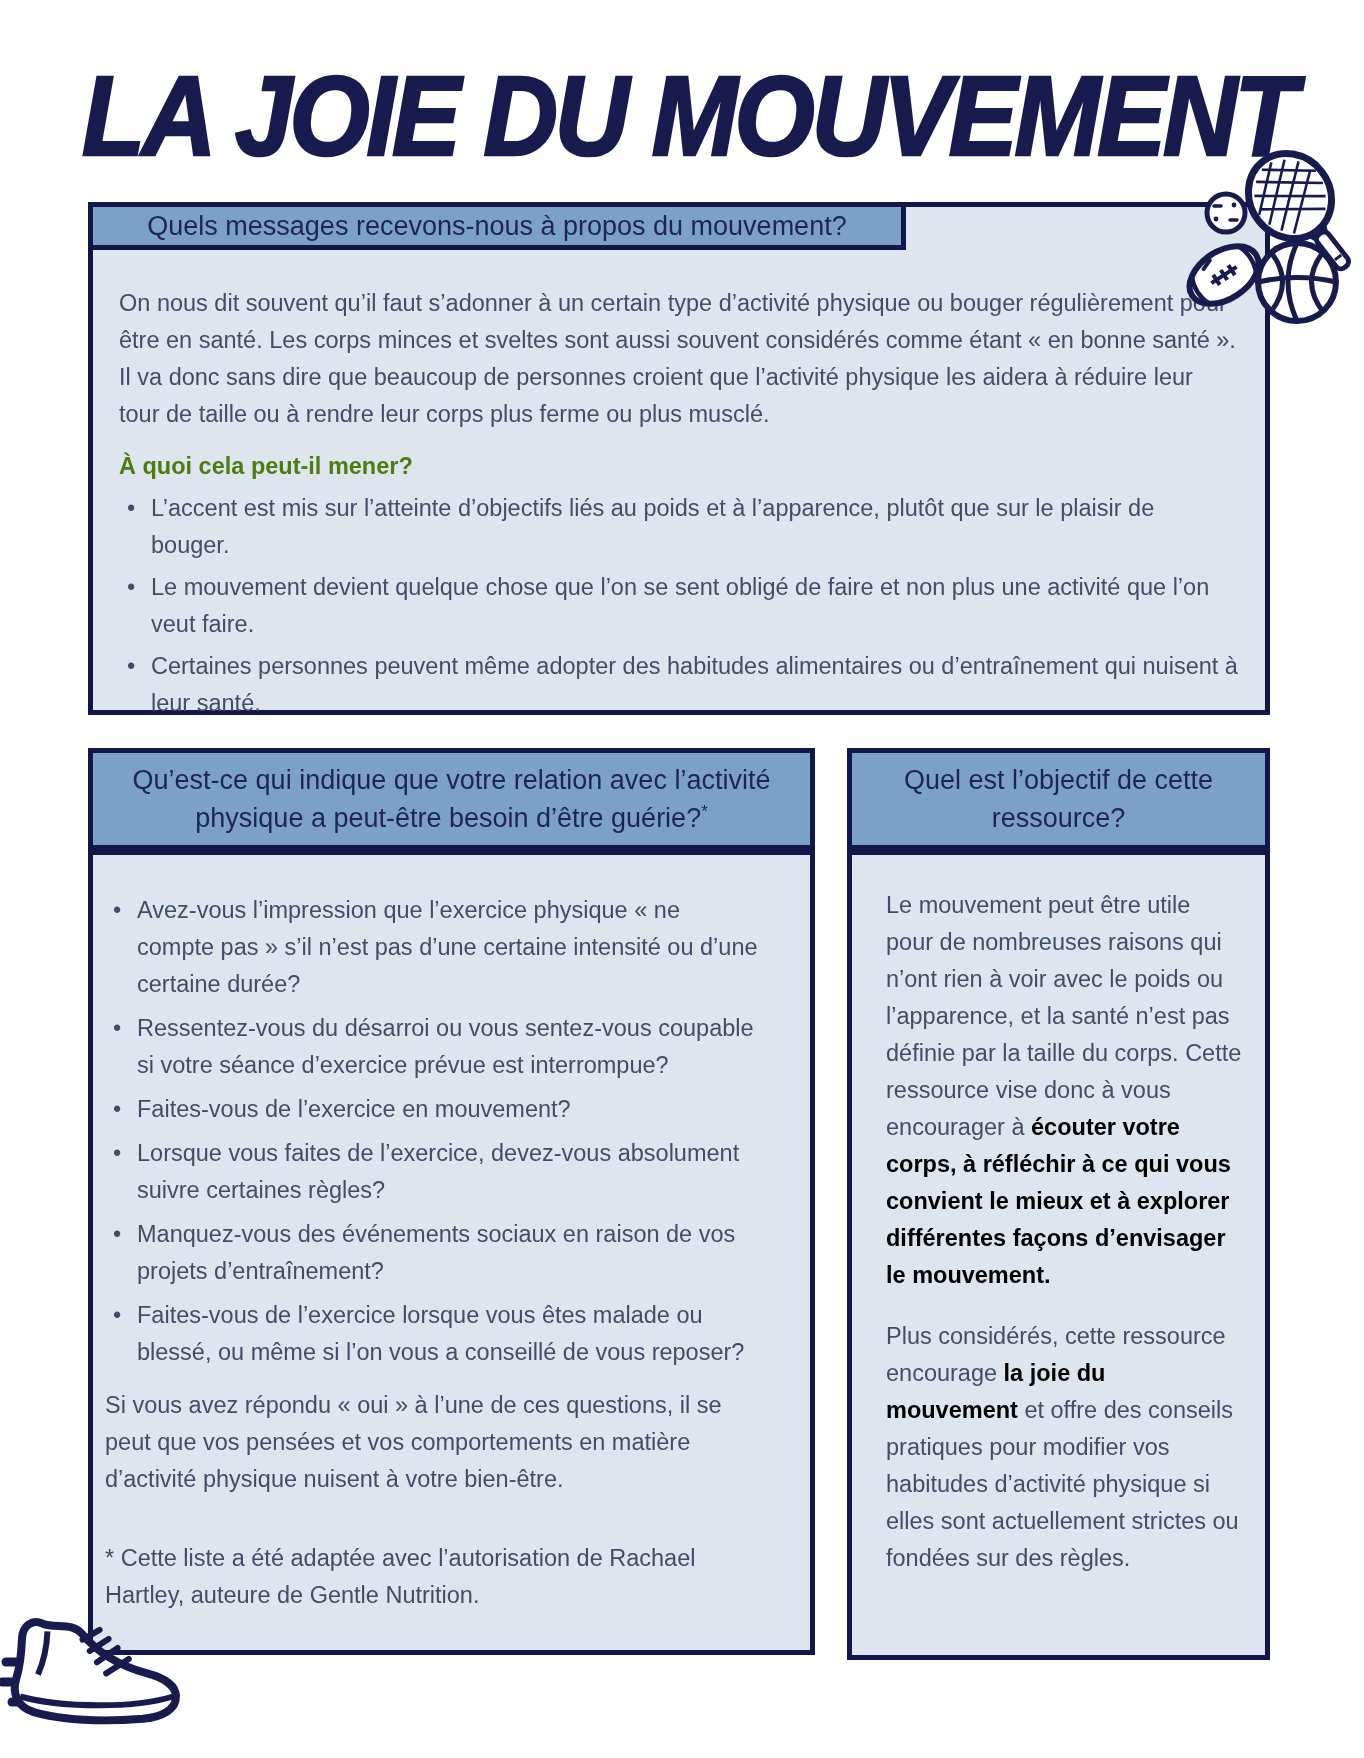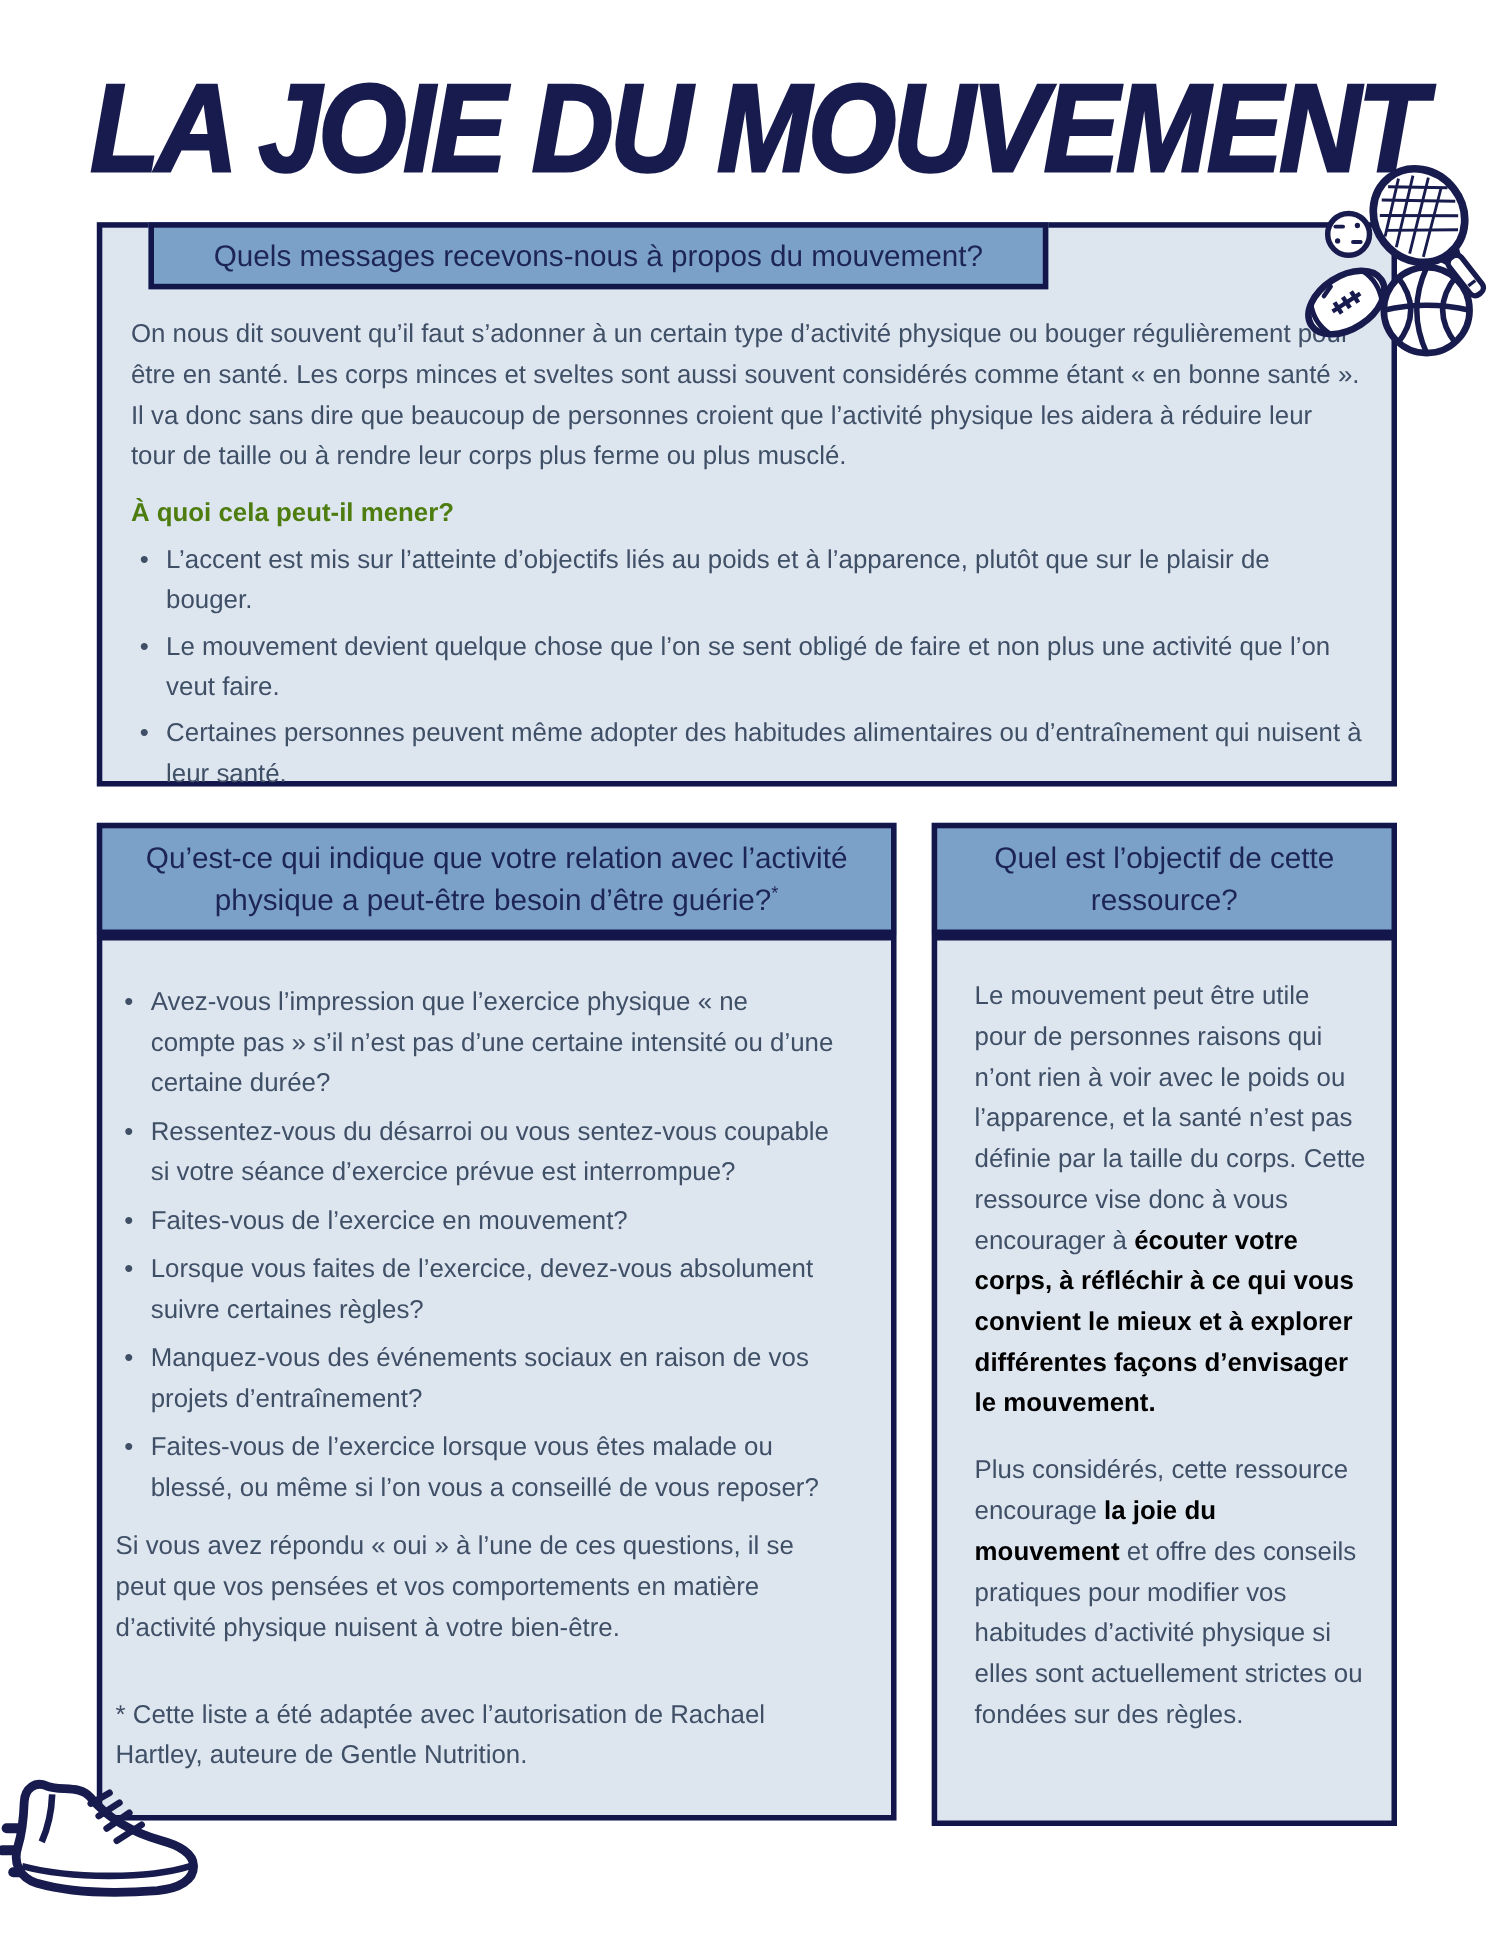--- a/index.html
+++ b/index.html
@@ -26,21 +26,21 @@
   }
   .panel-header {
     position:absolute; background:#7ba1c9; border:5px solid #12164b;
     color:#1d2557; display:flex; align-items:center; justify-content:center;
     text-align:center; z-index:3; line-height:38px;
   }
   sup.ast { font-size:0.62em; vertical-align:super; line-height:0; }
 
   
   .messages-panel   { left:88px; top:202px; width:1182px; height:513px; padding:78px 26px 16px 26px; z-index:1; }
-  .messages-header  { left:88px; top:202px; width:818px; height:61px; font-size:27px;margin-left:47px; }
+  .messages-header  { left:88px; top:202px; width:818px; height:48px; font-size:27px; }
   .messages-panel p.intro { margin:0; }
   .subhead { margin:15px 0 0 0; font-weight:bold; color:#4d7c0f; }
 
   ul.blist { list-style:none; margin:2px 0 0 0; padding:0; }
   ul.blist li { position:relative; padding-left:32px; margin-top:5px; }
   ul.blist li::before {
     content:"\2022"; position:absolute; left:8px; top:0; color:#3f4f66;
   }
 
   
@@ -93,21 +93,21 @@
       <li>Faites-vous de l’exercice lorsque vous êtes malade ou blessé, ou même si l’on vous a conseillé de vous reposer?</li>
     </ul>
     <p class="conclusion">Si vous avez répondu « oui » à l’une de ces questions, il se peut que vos pensées et vos comportements en matière d’activité physique nuisent à votre bien-être.</p>
     <p class="footnote">* Cette liste a été adaptée avec l’autorisation de Rachael Hartley, auteure de Gentle Nutrition.</p>
   </div>
   <div class="panel-header relation-header">
     <span><span>Qu’est-ce qui indique que votre relation avec l’activité physique a peut-être besoin d’être guérie?</span><sup class="ast">*</sup></span>
   </div>
 
   <div class="panel objective-panel">
-    <p><span>Le mouvement peut être utile pour de personnes raisons qui n’ont rien à voir avec le poids ou l’apparence, et la santé n’est pas définie par la taille du corps. Cette ressource vise donc à vous encourager à </span><strong>écouter votre corps, à réfléchir à ce qui vous convient le mieux et à explorer différentes façons d’envisager le mouvement.</strong></p>
+    <p><span>Le mouvement peut être utile pour de nombreuses raisons qui n’ont rien à voir avec le poids ou l’apparence, et la santé n’est pas définie par la taille du corps. Cette ressource vise donc à vous encourager à </span><strong>écouter votre corps, à réfléchir à ce qui vous convient le mieux et à explorer différentes façons d’envisager le mouvement.</strong></p>
     <p><span>Plus considérés, cette ressource encourage </span><strong>la joie du mouvement</strong><span> et offre des conseils pratiques pour modifier vos habitudes d’activité physique si elles sont actuellement strictes ou fondées sur des règles.</span></p>
   </div>
   <div class="panel-header objective-header">
     <span>Quel est l’objectif de cette ressource?</span>
   </div>
 
   <div class="icon-abs" style="left:1201px; top:188px;">
     <svg width="50" height="50" viewBox="0 0 50 50">
       <circle class="ink-fill" cx="25" cy="25" r="19" stroke-width="5"></circle>
       <path class="ink" d="M13,18 h7" stroke-width="3.5" stroke-linecap="round"></path>

